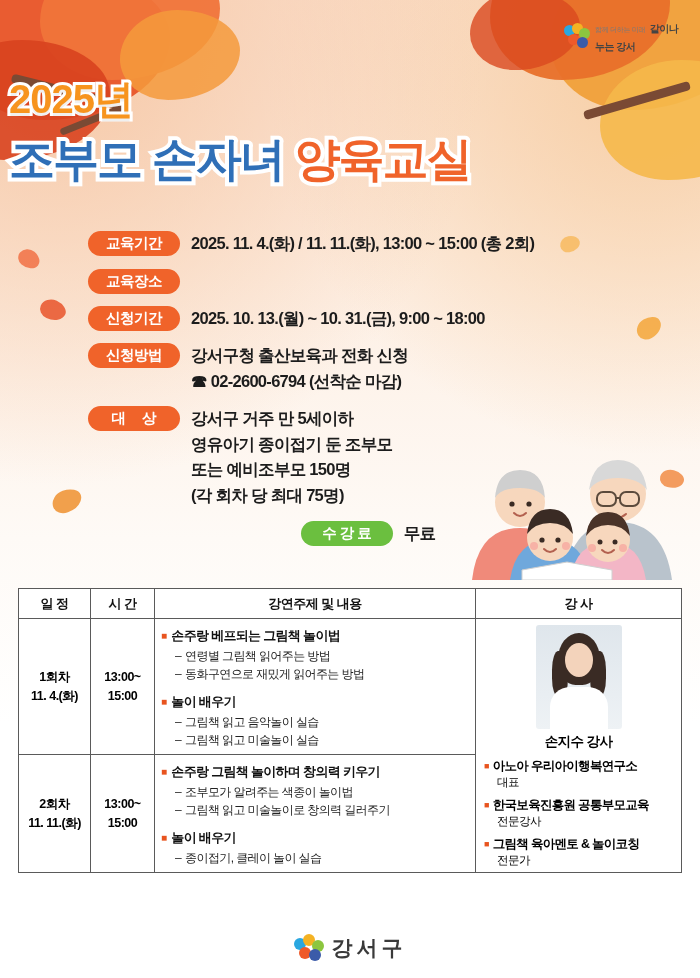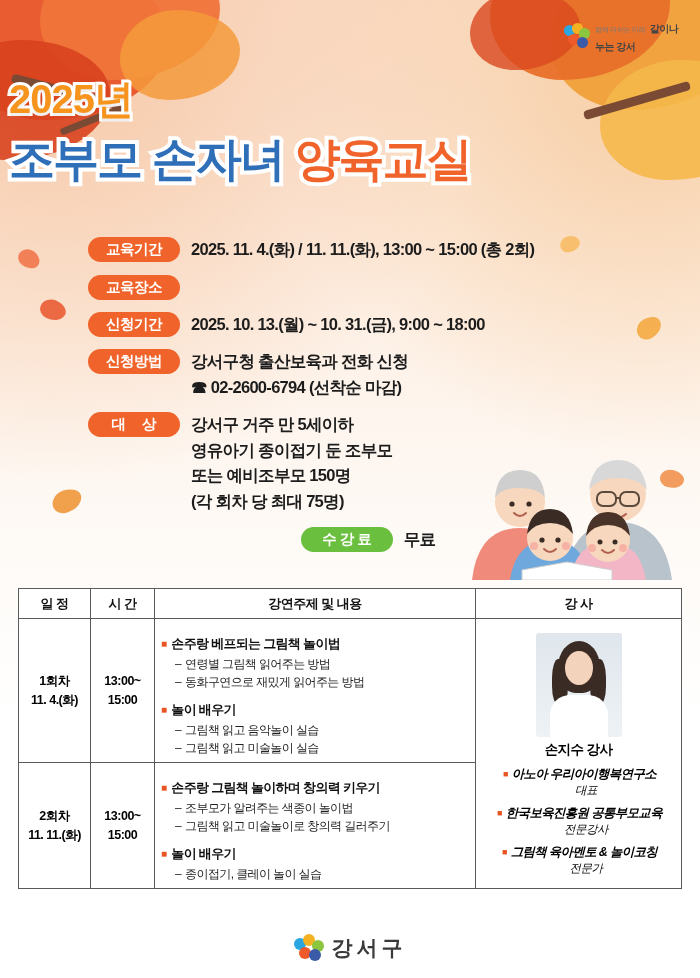--- a/index.html
+++ b/index.html
@@ -54,21 +54,21 @@
     margin-top:6px;
     font-size:46px; font-weight:bold; letter-spacing:-2px;
     -webkit-text-stroke: 8px #ffffff;
     paint-order: stroke fill;
     line-height:1.15;
   }
   .title-main .b { color:#2f6fb7; }
   .title-main .o { color:#f0632a; }
 
   
-  .info { position:absolute; top:236px; left:88px; width:560px; }
+  .info { position:absolute; top:230px; left:88px; width:560px; }
   .irow { display:flex; align-items:flex-start; margin-bottom:11px; }
   .tag {
     flex:0 0 92px; height:25px; border-radius:13px; background:#f0632a;
     color:#fff; font-size:14.5px; font-weight:bold; letter-spacing:-.5px;
     display:flex; align-items:center; justify-content:center; margin-right:11px;
     margin-top:1px;
   }
   .tag.wide-sp { letter-spacing:6px; text-indent:6px; }
   .tag.green { background:#6bbf3f; }
   .ival {
@@ -88,36 +88,36 @@
   table.schedule th, table.schedule td {
     border:1px solid #5a5a5a; padding:4px 6px; vertical-align:middle;
   }
   table.schedule th {
     font-size:13px; font-weight:bold; color:#111; height:30px; letter-spacing:-.5px;
   }
   td.cell-round { text-align:center; font-size:12.5px; font-weight:bold; line-height:1.5; letter-spacing:-.5px; width:72px;}
   td.cell-time { text-align:center; font-size:12.5px; font-weight:bold; line-height:1.5; letter-spacing:-.5px; width:64px;}
   td.cell-topic { font-size:12.5px; padding:8px 10px; letter-spacing:-.6px; }
   td.cell-lect { width:206px; text-align:center; vertical-align:top; padding:8px 8px; }
-  .topic-h { font-weight:bold; font-size:13px; color:#111; margin:12px 0 3px; letter-spacing:-.7px; }
+  .topic-h { font-weight:bold; font-size:13px; color:#111; margin:4px 0 3px; letter-spacing:-.7px; }
   .topic-h::before { content:"■"; color:#e8541f; font-size:10px; margin-right:5px; vertical-align:1px; }
   .topic-li { font-size:12px; color:#222; margin:1px 0 1px 14px; letter-spacing:-.6px; }
   .topic-li::before { content:"–"; margin-right:4px; color:#333; }
   .photo {
     width:86px; height:104px; margin:2px auto 4px; border-radius:3px;
     background:linear-gradient(180deg,#dfe6ec 0%, #eef2f5 100%);
     position:relative; overflow:hidden;
   }
   .photo .hair { position:absolute; left:22px; top:8px; width:42px; height:52px; background:#3a2b24; border-radius:50% 50% 42% 42%; }
   .photo .face { position:absolute; left:29px; top:18px; width:28px; height:34px; background:#f3d3bb; border-radius:50%; }
   .photo .body { position:absolute; left:14px; bottom:0; width:58px; height:42px; background:#fff; border-radius:20px 20px 0 0; }
   .photo .hair2 { position:absolute; left:16px; top:26px; width:16px; height:46px; background:#3a2b24; border-radius:40%; }
   .photo .hair3 { position:absolute; right:16px; top:26px; width:16px; height:46px; background:#3a2b24; border-radius:40%; }
   .lect-name { font-size:13.5px; font-weight:bold; letter-spacing:-.6px; margin-top:2px; }
-  .lect-item { text-align:center; margin:7px 0 0 2px;font-style:italic; }
+  .lect-item { text-align:left; margin:7px 0 0 2px; }
   .lect-item .h { font-size:12.5px; font-weight:bold; letter-spacing:-.7px; }
   .lect-item .h::before { content:"■"; color:#e8541f; font-size:9px; margin-right:4px; vertical-align:1px; }
   .lect-item .s { font-size:11.5px; margin-left:13px; letter-spacing:-.5px; }
 
   
   .footer {
     position:absolute; bottom:16px; left:0; width:100%;
     display:flex; align-items:center; justify-content:center; gap:8px;
   }
   .footer .fmark { width:30px; height:28px; position:relative; }

